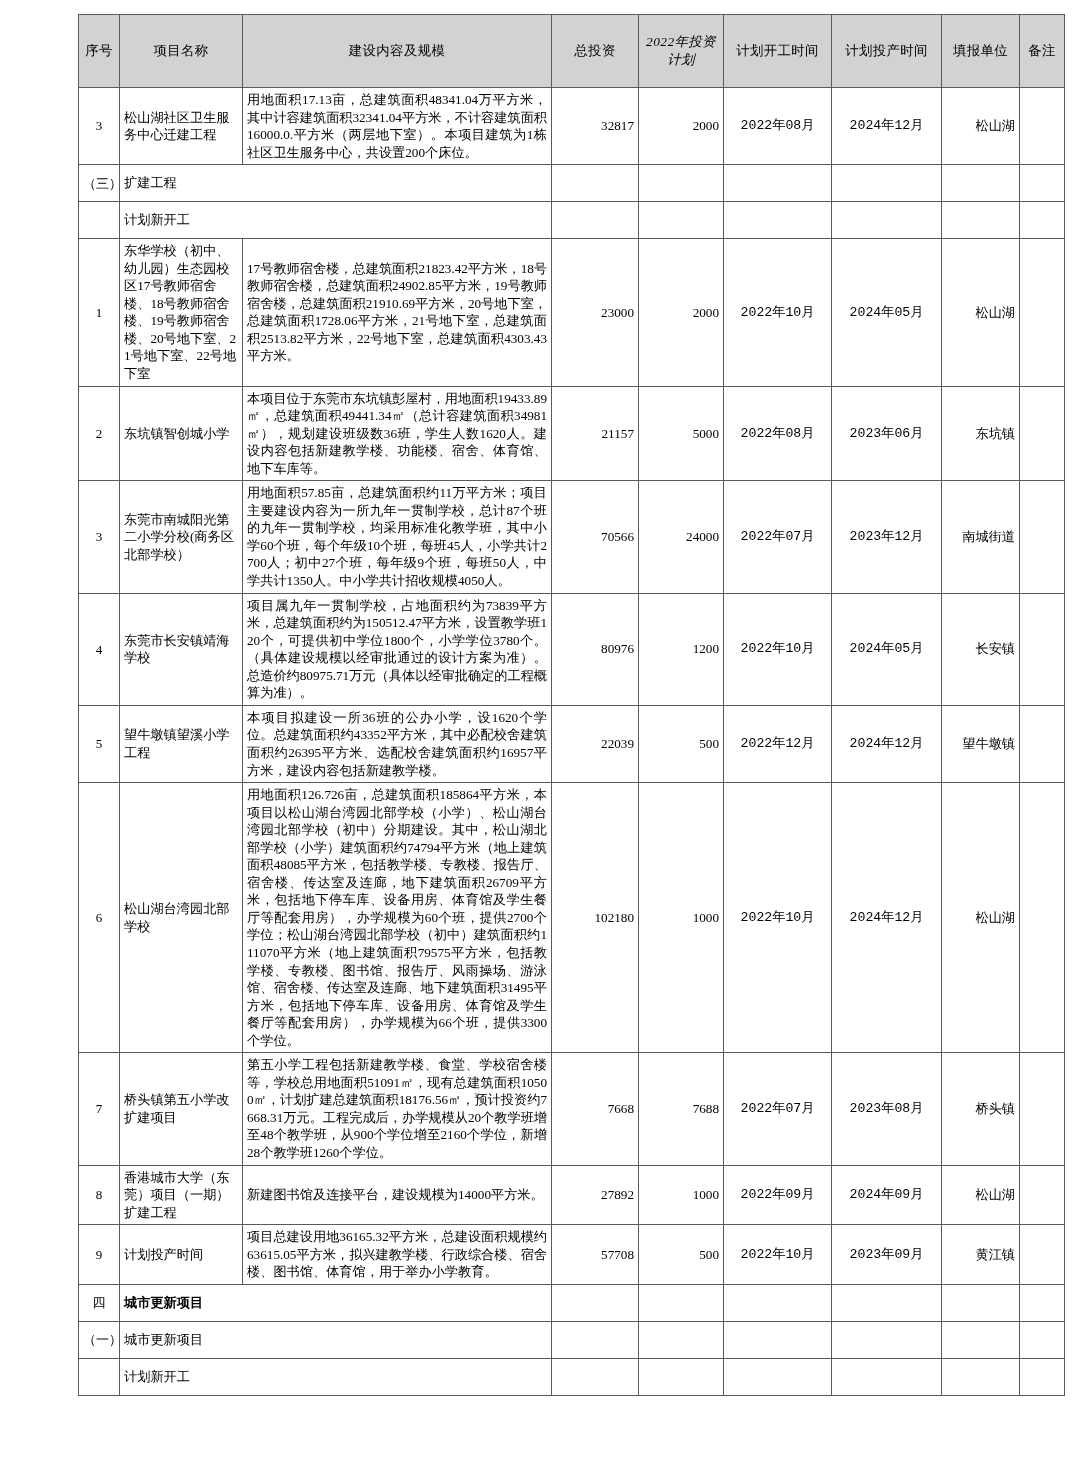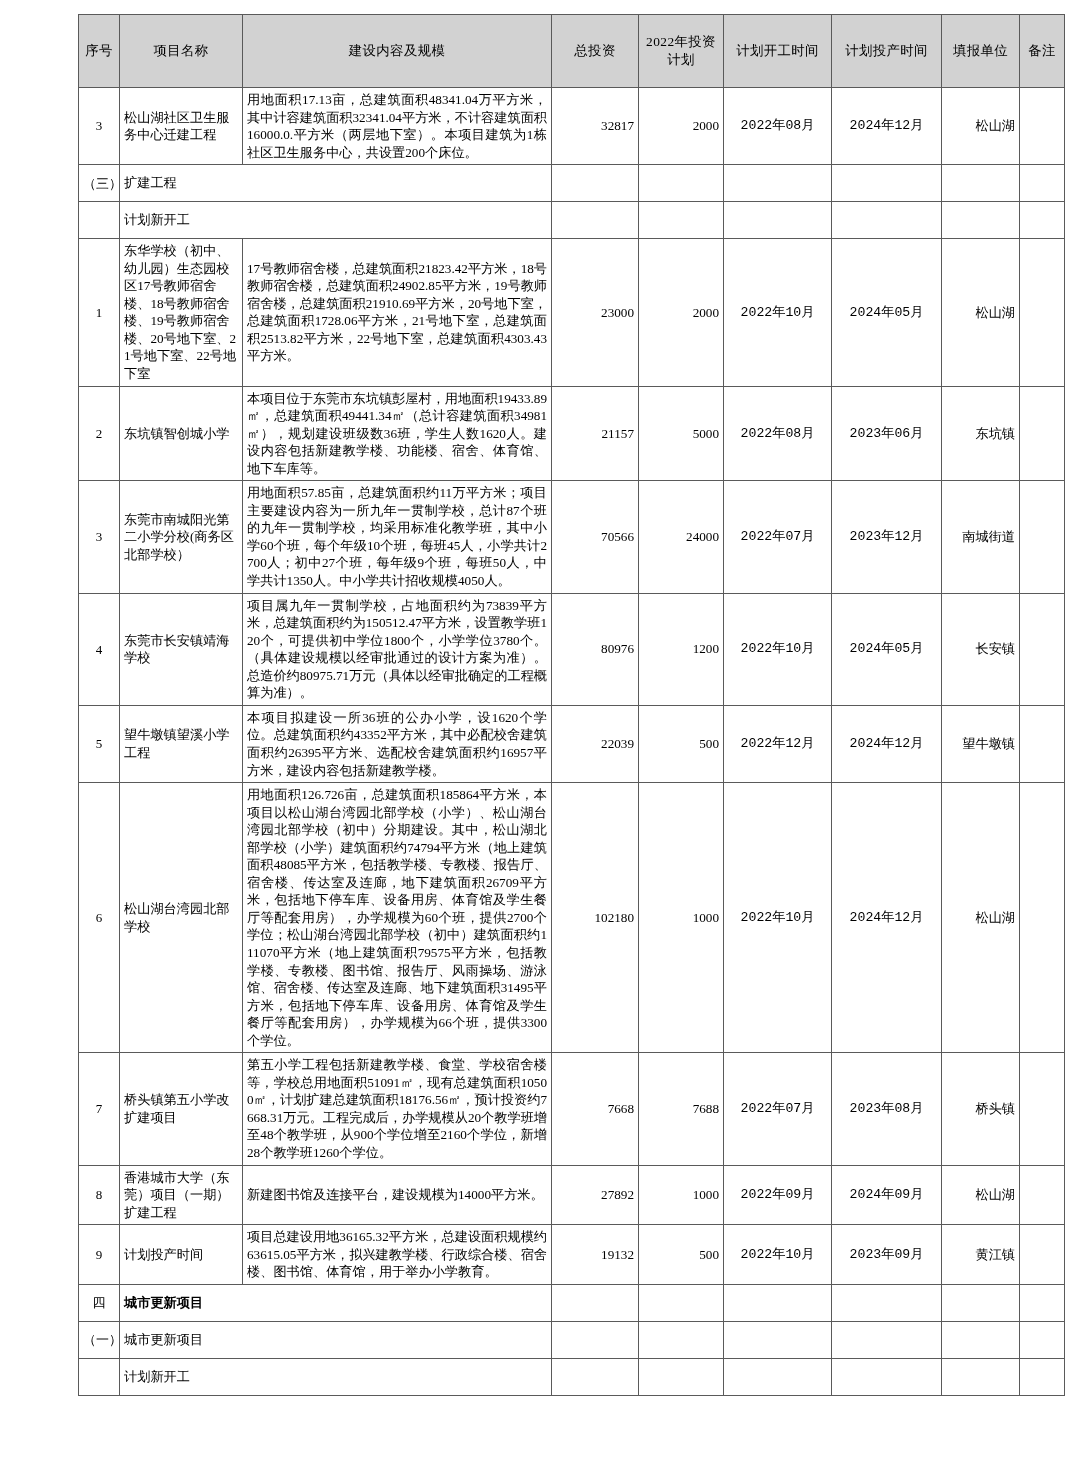--- a/index.html
+++ b/index.html
@@ -47,21 +47,21 @@
 
   
   thead td {
     background: #d2d2d2;
     text-align: center;
     vertical-align: middle;
     height: 66px;
     font-size: 13.4px;
     letter-spacing: .4px;
   }
-  td.hdr-bold { font-weight: bold; }
+  td.hdr-bold { font-weight: bold; font-style: italic; }
 
   
   td.seq    { text-align: center; vertical-align: middle; font-size: 13px; }
   td.name   { text-align: left;   vertical-align: middle; }
   td.desc   { text-align: justify; text-align-last: left; vertical-align: middle; }
   td.num    { text-align: right;  vertical-align: middle; padding-right: 6px; }
   td.date   { text-align: center; vertical-align: middle; font-family: Liberation Mono, monospace; }
   td.unit   { text-align: right; vertical-align: middle; }
   td.note   { text-align: center; vertical-align: middle; }
   td.blank  { }
@@ -225,21 +225,21 @@
           <td class="num">1000</td>
           <td class="date">2022年09月</td>
           <td class="date">2024年09月</td>
           <td class="unit">松山湖</td>
           <td class="note"></td>
         </tr>
         <tr>
           <td class="seq">9</td>
           <td class="name">计划投产时间</td>
           <td class="desc">项目总建设用地36165.32平方米，总建设面积规模约63615.05平方米，拟兴建教学楼、行政综合楼、宿舍楼、图书馆、体育馆，用于举办小学教育。</td>
-          <td class="num">19132</td>
+          <td class="num">57708</td>
           <td class="num">500</td>
           <td class="date">2022年10月</td>
           <td class="date">2023年09月</td>
           <td class="unit">黄江镇</td>
           <td class="note"></td>
         </tr>
         <tr class="section">
           <td class="seq">四</td>
           <td class="section-label b" colspan="2">城市更新项目</td>
           <td class="blank"></td>

